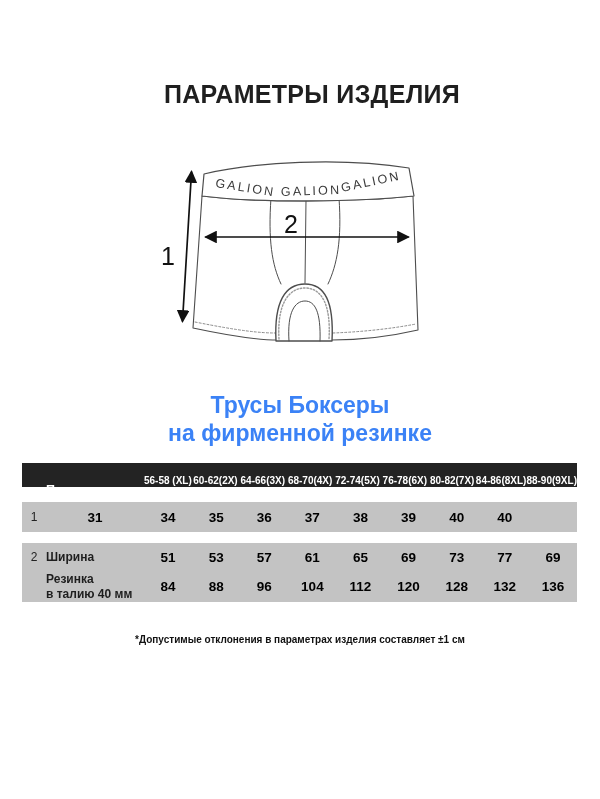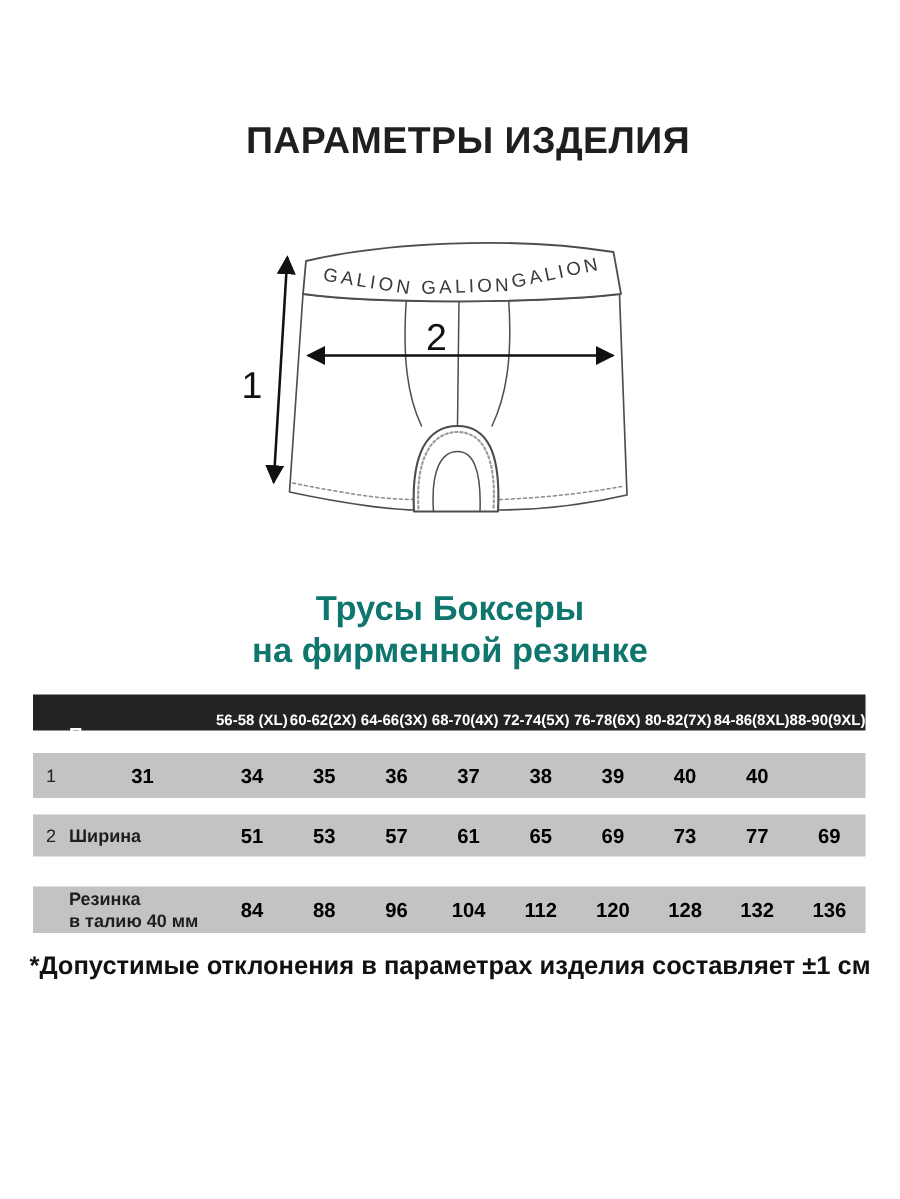--- a/index.html
+++ b/index.html
@@ -7,43 +7,43 @@
     position:relative;width:600px;height:799px;background:#ffffff;
     font-family:"Liberation Sans", sans-serif;color:#1e1e1e;overflow:hidden;margin:0 auto;
   }
   .title{
     position:absolute;top:80px;left:0;width:600px;text-align:center;
     font-size:25px;font-weight:700;color:#1f1f1f;letter-spacing:.3px;padding-left:12px;
   }
   .diagram{position:absolute;left:140px;top:150px;width:300px;height:205px;}
   .subtitle{
     position:absolute;top:392px;left:0;width:600px;text-align:center;
-    font-size:23px;font-weight:700;color:#0f766e;line-height:1.2;
+    font-size:23px;font-weight:700;color:#3b82f6;line-height:1.2;
   }
   .size-table{position:absolute;left:22px;top:463px;width:555px;}
   .grid-row{
     display:grid;grid-template-columns:24px 98px repeat(9,1fr);
     align-items:center;
   }
   .thead{
     background:#232323;color:#ffffff;height:24px;
   }
   .thead .params{grid-column:2;font-size:12.5px;font-weight:700;margin-top:20px;}
   .thead .hcell{font-size:10px;font-weight:700;text-align:center;white-space:nowrap;}
   .trow{background:#c3c3c3;}
   .trow.r1{margin-top:15px;height:30px;}
   .trow.r2{margin-top:11px;height:28px;}
-  .trow.r3{margin-top:20px;height:31px;}
+  .trow.r3{margin-top:0;height:31px;}
   .num{text-align:center;font-size:12px;color:#222;}
   .rlabel{font-size:12px;font-weight:700;color:#1e1e1e;line-height:1.18;}
   .rlabel span{display:block;}
   .val{text-align:center;font-size:13.5px;font-weight:700;color:#000000;}
   .footnote{
     position:absolute;top:634px;left:0;width:600px;text-align:center;
-    font-size:17px;font-weight:700;color:#111111;
+    font-size:10px;font-weight:700;color:#111111;
   }
 </style>
 </head>
 <body>
 
 <div class="canvas">
 
   <div class="title">ПАРАМЕТРЫ ИЗДЕЛИЯ</div>
 
   <svg class="diagram" viewBox="140 150 300 205" fill="none" stroke-linecap="round" stroke-linejoin="round">

